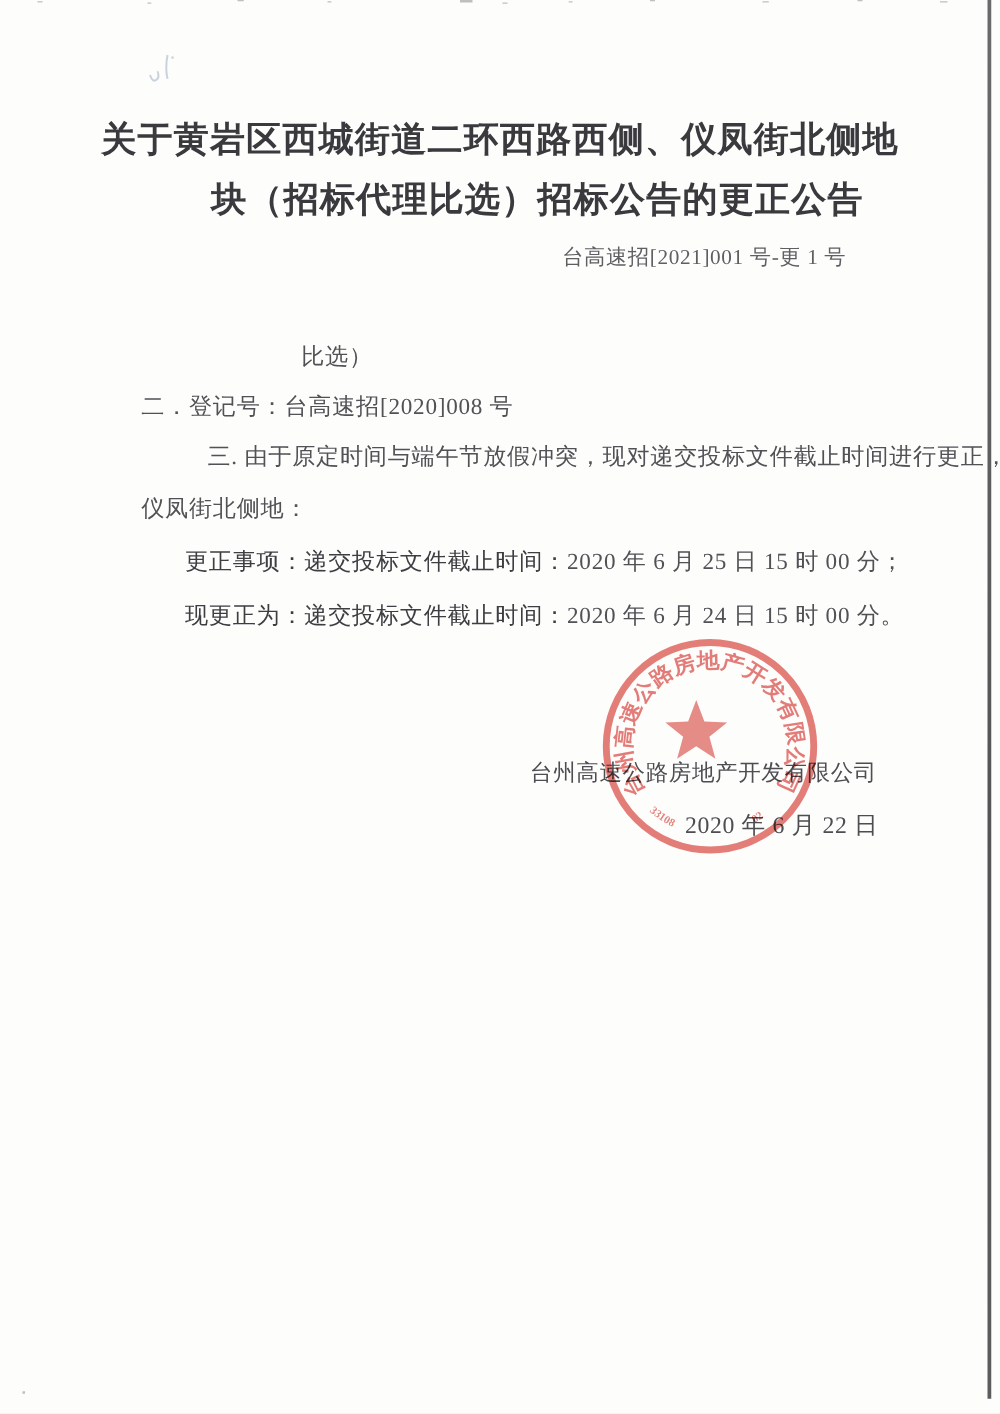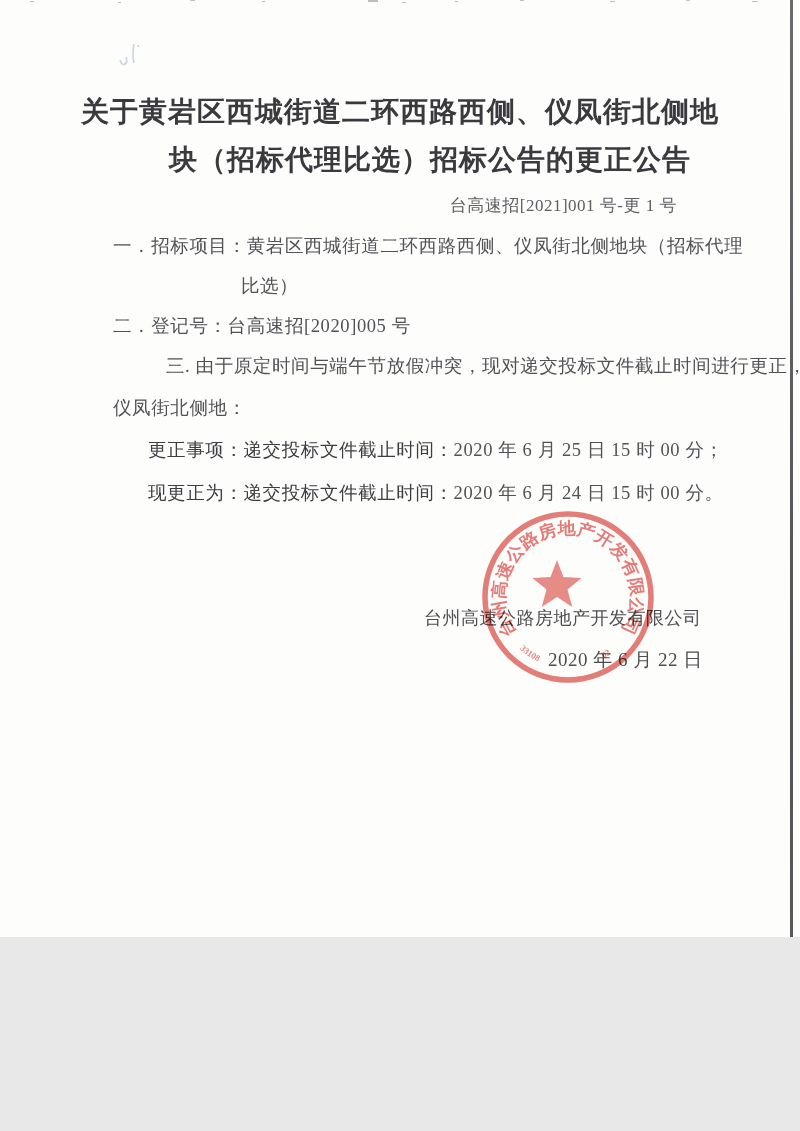--- a/index.html
+++ b/index.html
@@ -1,19 +1,19 @@
 <!DOCTYPE html>
 <html><head>
 <meta charset="utf-8">
 <style>
   html, body { margin: 0; padding: 0; background: #e8e8e8; }
   .page {
     position: relative;
     width: 800px;
-    height: 937px;
+    height: 1131px;
     background: #fdfdfc;
     overflow: hidden;
     font-family: "Liberation Serif", "DejaVu Serif", serif;
     color: #515156;
   }
 
   
   .edge-line {
     position: absolute;
     left: 790px; top: 0;
@@ -117,23 +117,22 @@
     <path d="M8 22 q2 6 5 4 q3 -2 1 -7" fill="none" stroke="#9fb0c4" stroke-width="1.6" opacity="0.55"></path>
     <path d="M22 6 q-2 11 0 19" fill="none" stroke="#9fb0c4" stroke-width="1.6" opacity="0.55"></path>
     <circle cx="26" cy="8" r="1.1" fill="#9fb0c4" opacity="0.5"></circle>
   </svg>
 
   <div class="title-line title-1">关于黄岩区西城街道二环西路西侧、仪凤街北侧地</div>
   <div class="title-line title-2">块（招标代理比选）招标公告的更正公告</div>
 
   <div class="doc-number">台高速招[2021]001 号-更 1 号</div>
 
-  <div class="bline l1">一．招标项目：黄岩区西城街道二环西路西侧、仪凤街北侧地块（招标代理</div>
   <div class="bline l2">比选）</div>
-  <div class="bline l3">二．登记号：台高速招[2020]005 号</div>
+  <div class="bline l3">二．登记号：台高速招[2020]008 号</div>
   <div class="bline l4">三. 由于原定时间与端午节放假冲突，现对递交投标文件截止时间进行更正，</div>
   <div class="bline l5">仪凤街北侧地：</div>
   <div class="bline l6">
     <span class="bold-seg">更正事项：递交投标文件截止时间：</span><span>2020 年 6 月 25 日 15 时 00 分；</span>
   </div>
   <div class="bline l7">
     <span class="bold-seg">现更正为：递交投标文件截止时间：</span><span>2020 年 6 月 24 日 15 时 00 分。</span>
   </div>
 
   <div class="sig-company">台州高速公路房地产开发有限公司</div>

